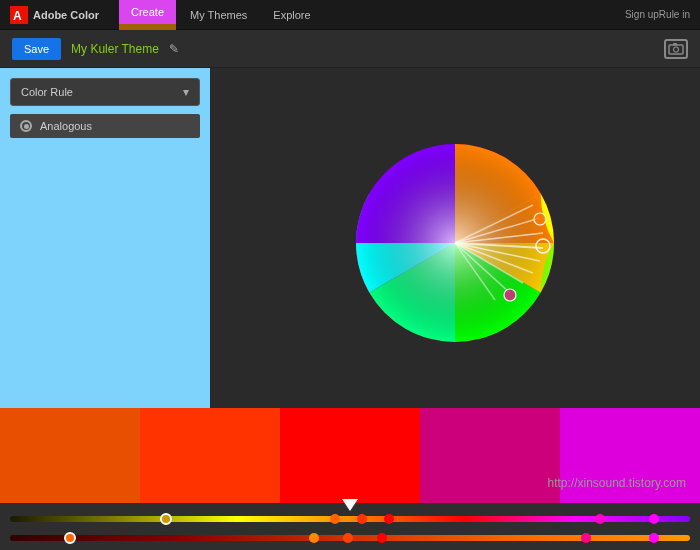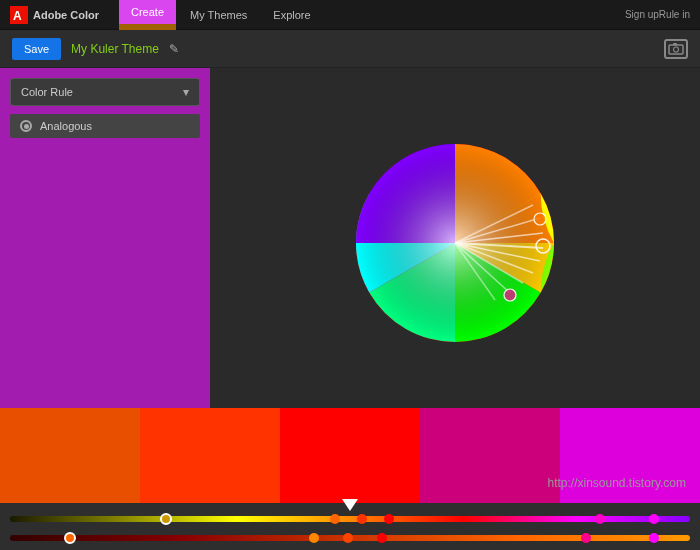--- a/index.html
+++ b/index.html
@@ -107,21 +107,21 @@
     
     .main-content {
       display: flex;
       height: 340px;
       position: relative;
     }
 
     
     .left-panel {
       width: 210px;
-      background: #a21caf;
+      background: #7dd3fc;
       padding: 10px;
       flex-shrink: 0;
       text-align: center;
     }
     .color-rule-dropdown {
       background: #3a3a3a;
       border: 1px solid #555;
       border-radius: 3px;
       padding: 6px 10px;
       display: flex;

